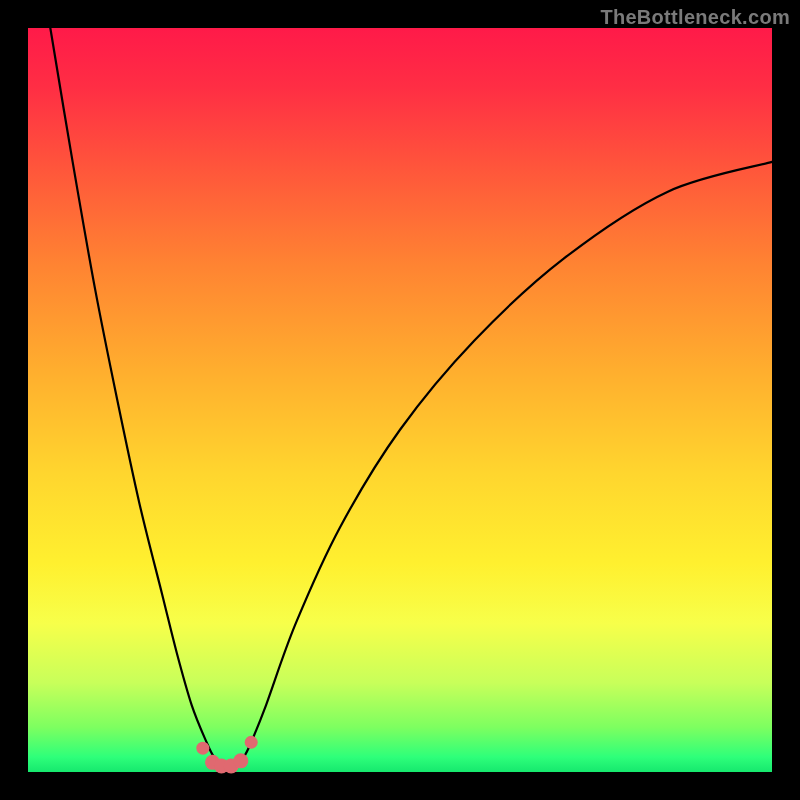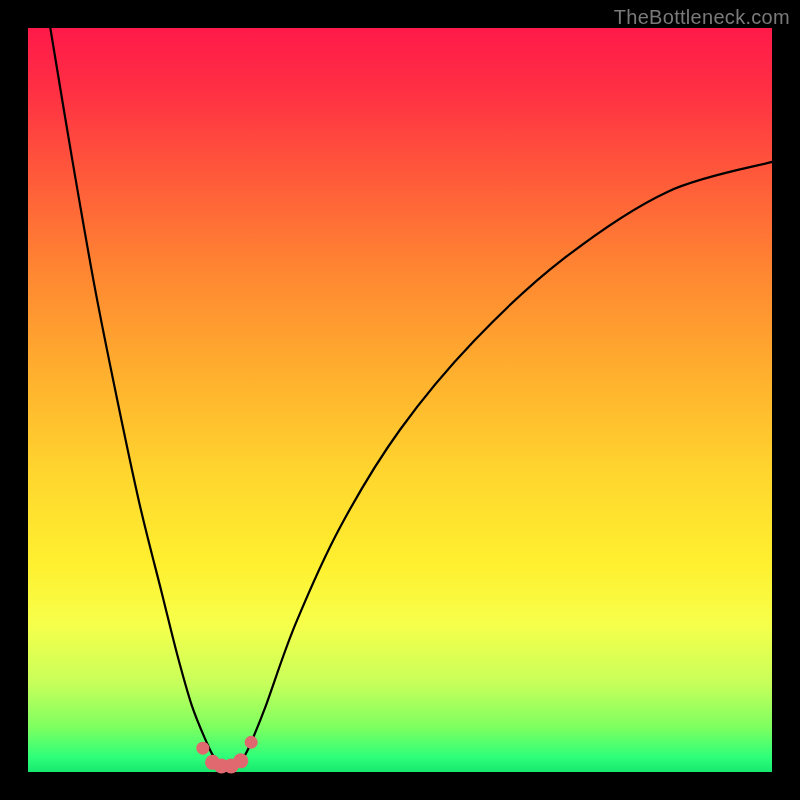--- a/index.html
+++ b/index.html
@@ -31,21 +31,21 @@
       #2eff7a 98%,
       #16e86e 100%
     );
   }
   .watermark {
     position: absolute;
     top: 6px;
     right: 10px;
     color: #7a7a7a;
     font-size: 20px;
-    font-weight: 400;
+    font-weight: 700;
     letter-spacing: 0.3px;
     user-select: none;
   }
   svg.curve {
     position: absolute;
     left: 0;
     top: 0;
     width: 744px;
     height: 744px;
     overflow: visible;

